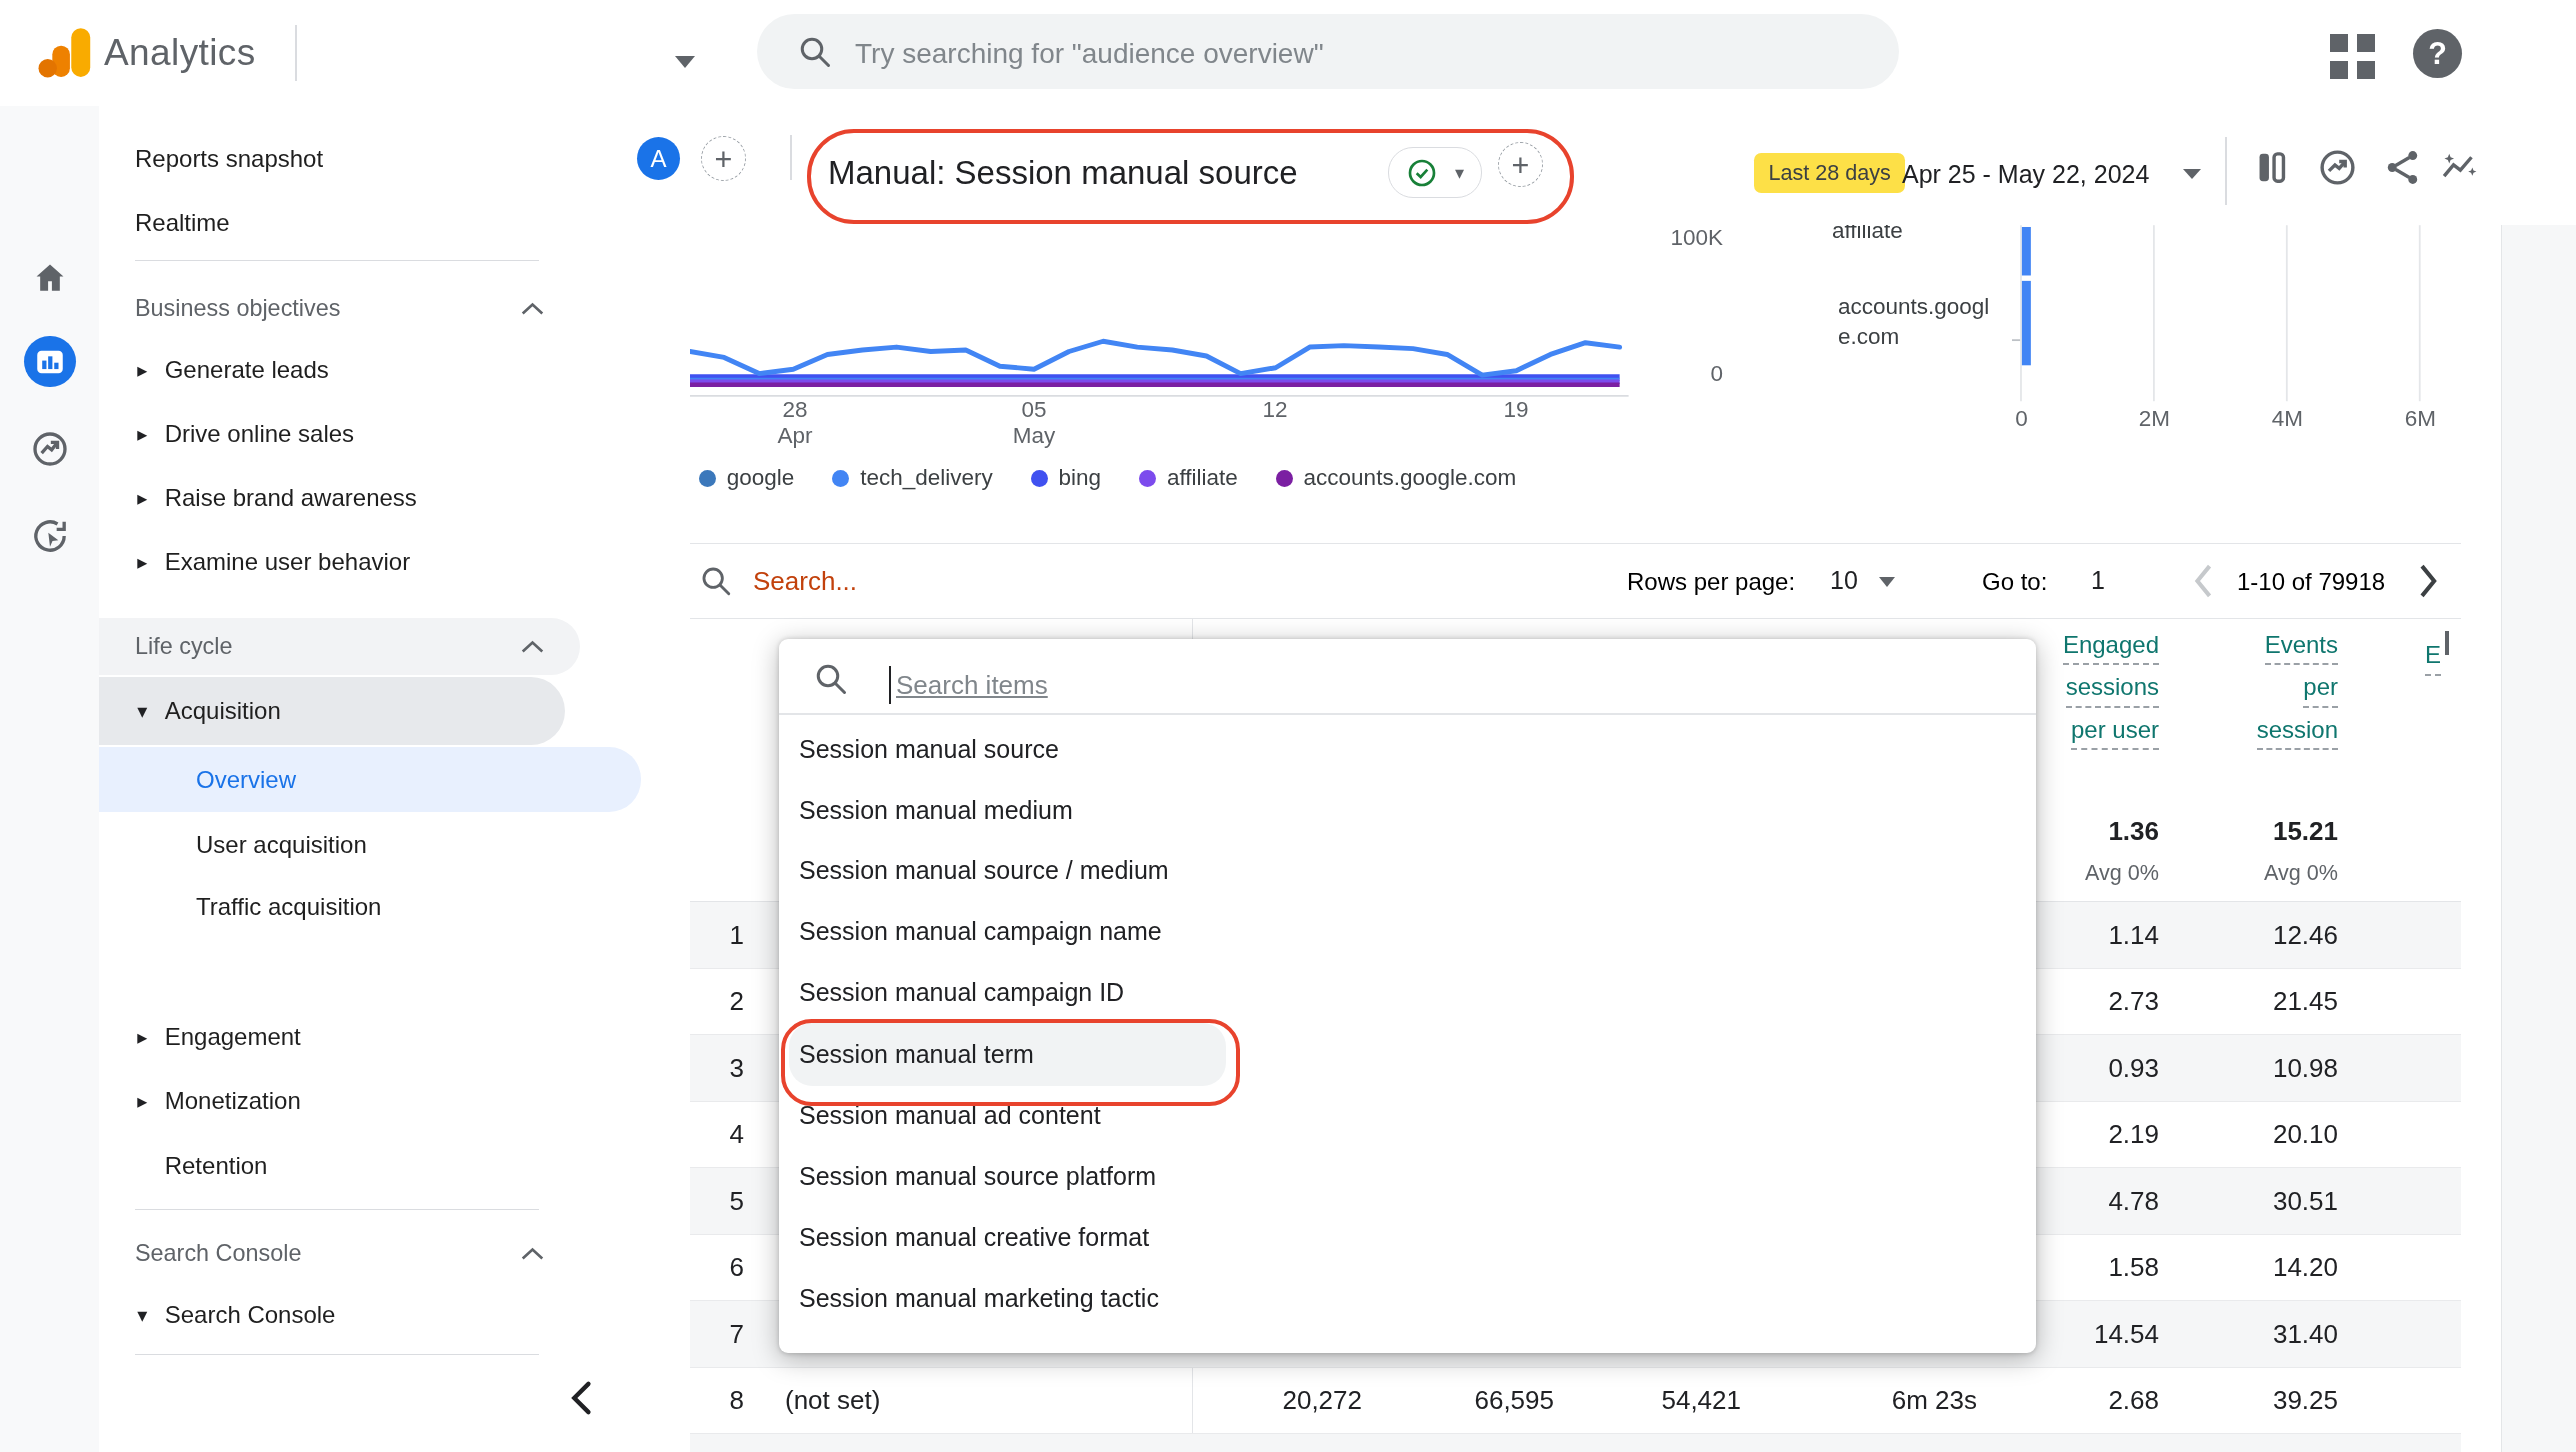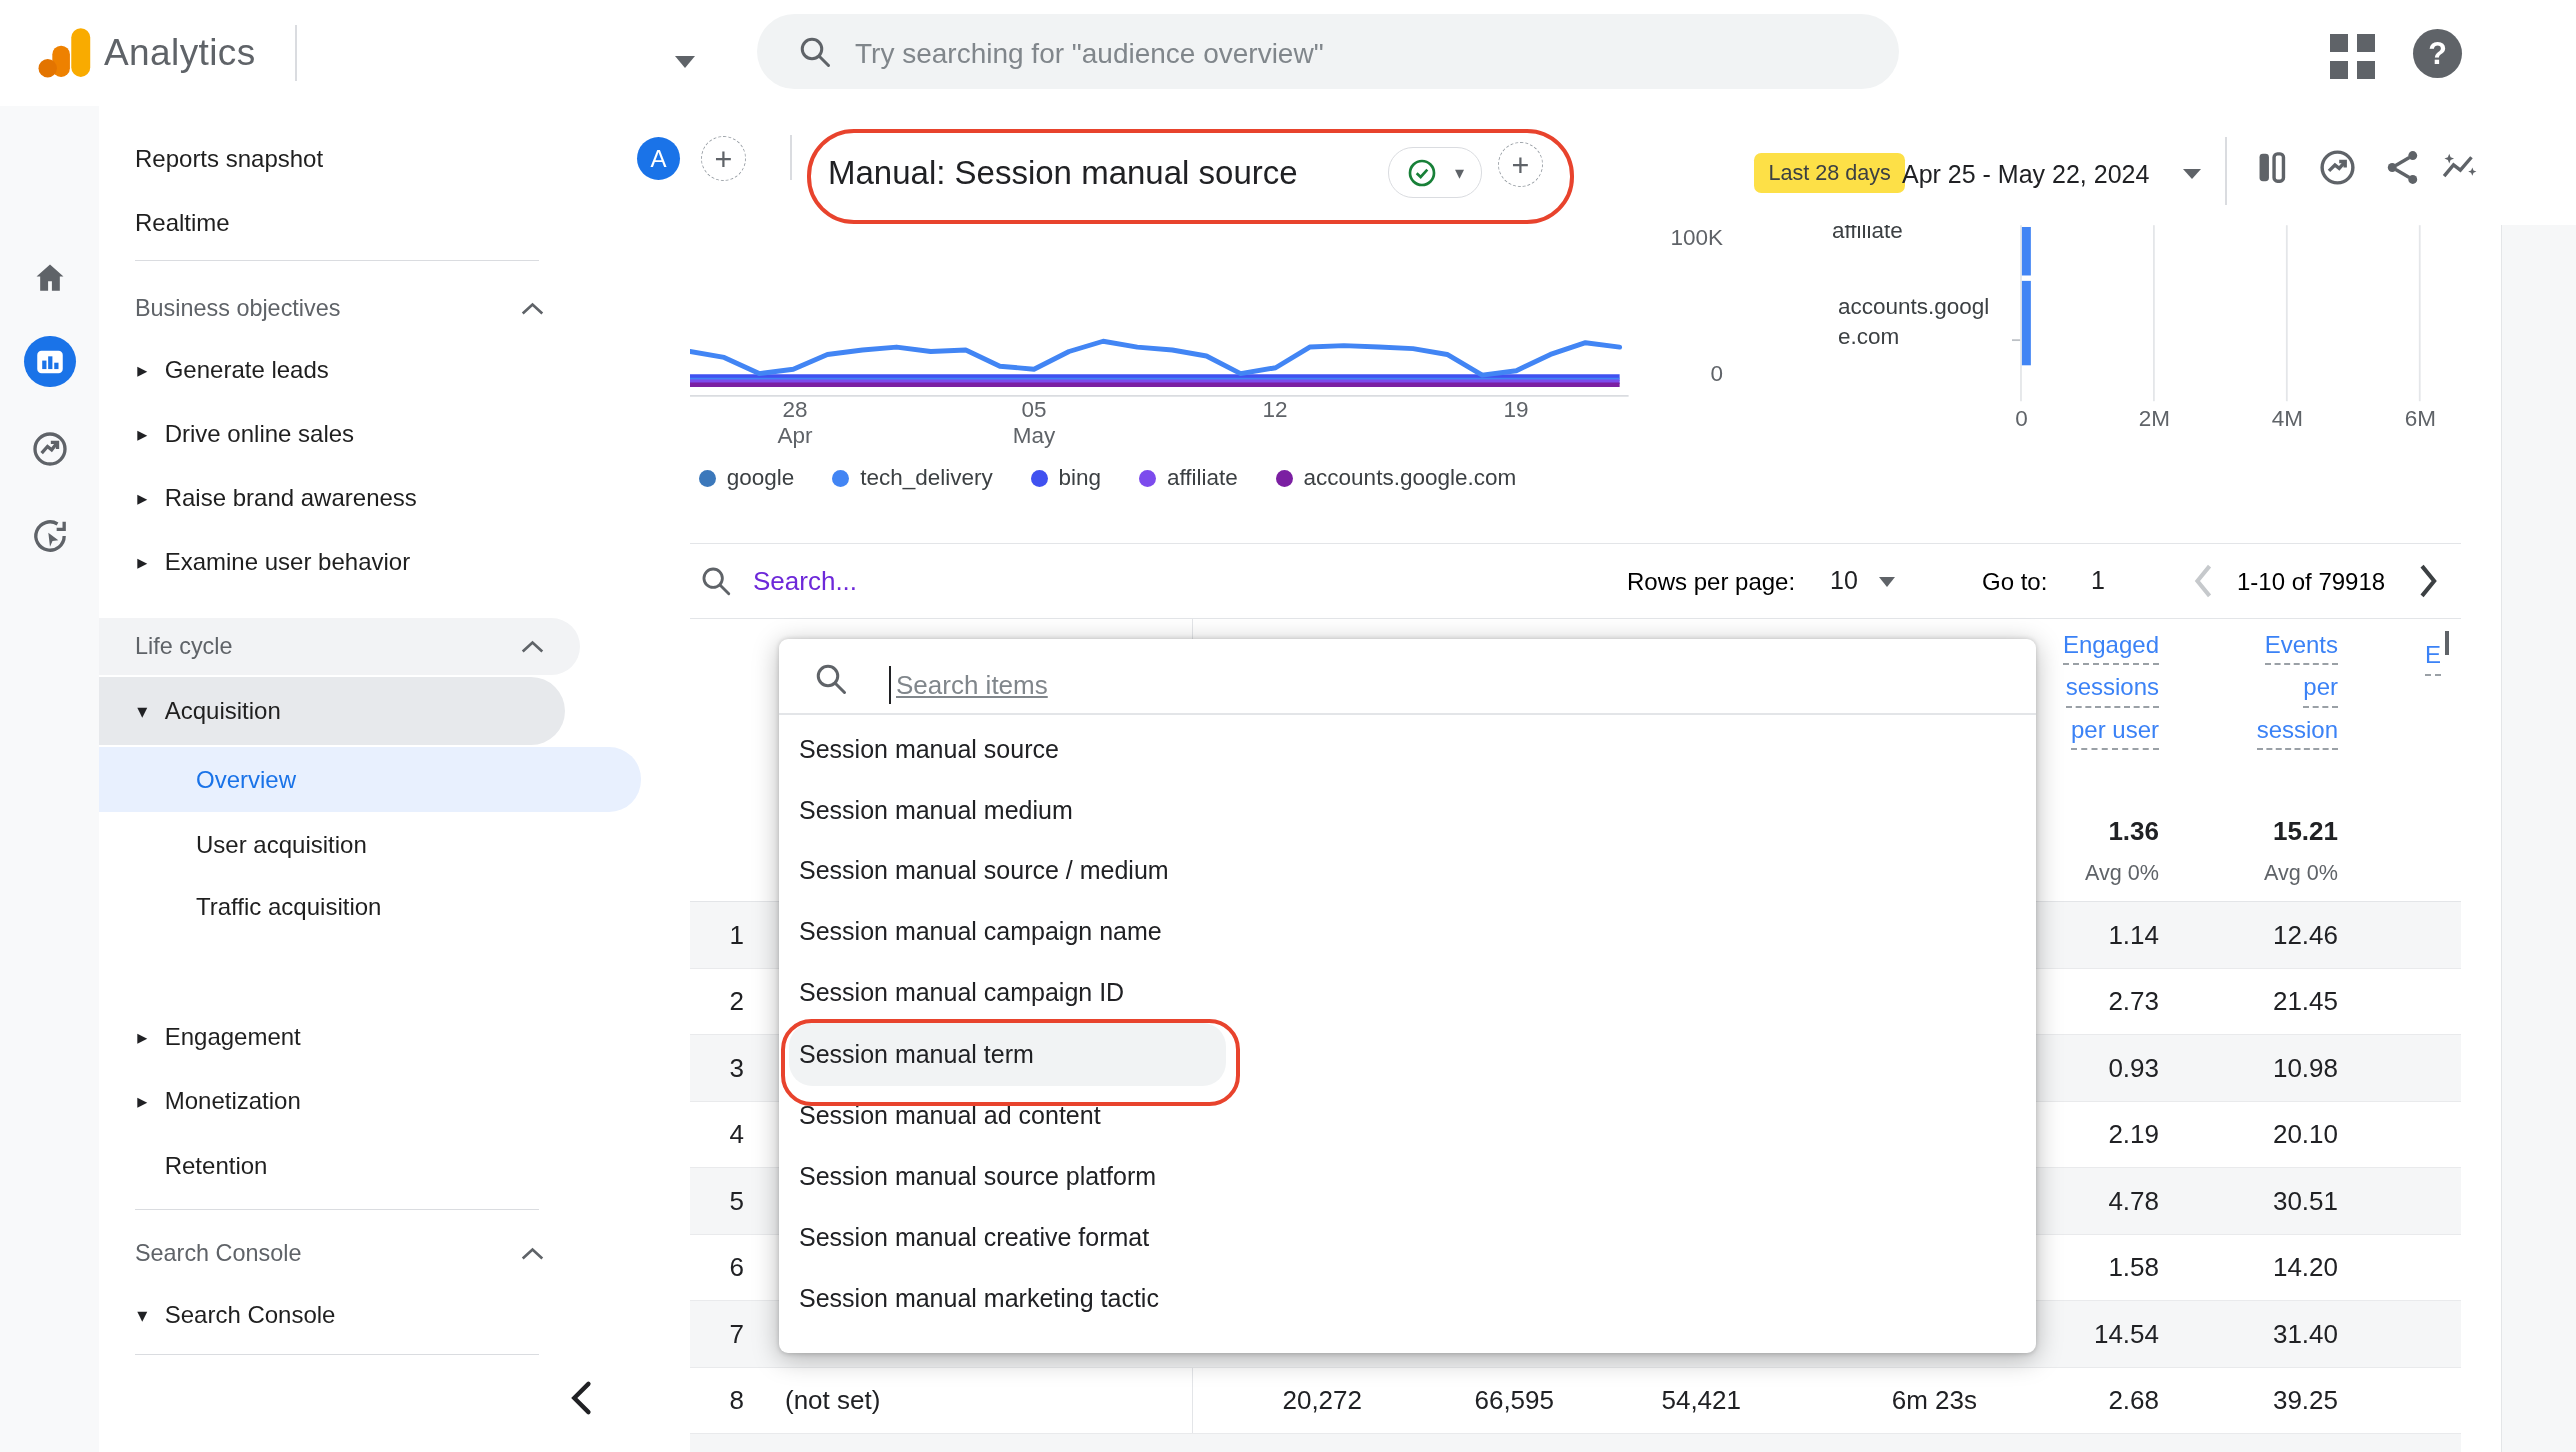--- a/index.html
+++ b/index.html
@@ -63,24 +63,24 @@
   
   .axlbl{font-size:22.5px;color:#5f6368;}
   .legend{left:699px;top:465px;display:flex;gap:38px;align-items:center;}
   .leg-item{display:flex;align-items:center;gap:10.8px;font-size:22.5px;color:#3c4043;}
   .dot{width:17px;height:17px;border-radius:50%;flex:none;}
   .bar-lbl{font-size:22.5px;color:#3c4043;line-height:30px;}
   .clip-top{overflow:hidden;}
 
   
   .tline{background:#e3e5e8;}
-  .tbl-search-ph{left:753px;top:566px;font-size:26px;color:#6d28d9;}
+  .tbl-search-ph{left:753px;top:566px;font-size:26px;color:#c2410c;}
   .ctrl{font-size:24px;color:#000000;}
   .ctrl-dark{font-size:25px;color:#202124;}
-  .th{top:631px;text-align:right;color:#3b82f6;font-size:24px;line-height:27px;}
+  .th{top:631px;text-align:right;color:#0f766e;font-size:24px;line-height:27px;}
   .th span{display:inline-block;border-bottom:2.7px dashed #9aa0a6;padding-bottom:5.4px;margin-bottom:8px;}
   .tot-v{font-size:26px;font-weight:bold;color:#202124;text-align:right;}
   .tot-s{font-size:21.6px;color:#5f6368;text-align:right;}
   .row{left:690px;width:1771px;height:66px;border-bottom:0.9px solid #e9eaec;}
   .row.odd{background:#f5f6f7;}
   .cell{position:absolute;top:0;height:66px;line-height:66px;font-size:26px;color:#202124;text-align:right;}
   .cell.dim{text-align:left;}
   .edge-strip{left:2501px;top:225px;width:75px;height:1228px;background:#f6f7f8;border-left:0.9px solid #e4e6e8;}
 
   

